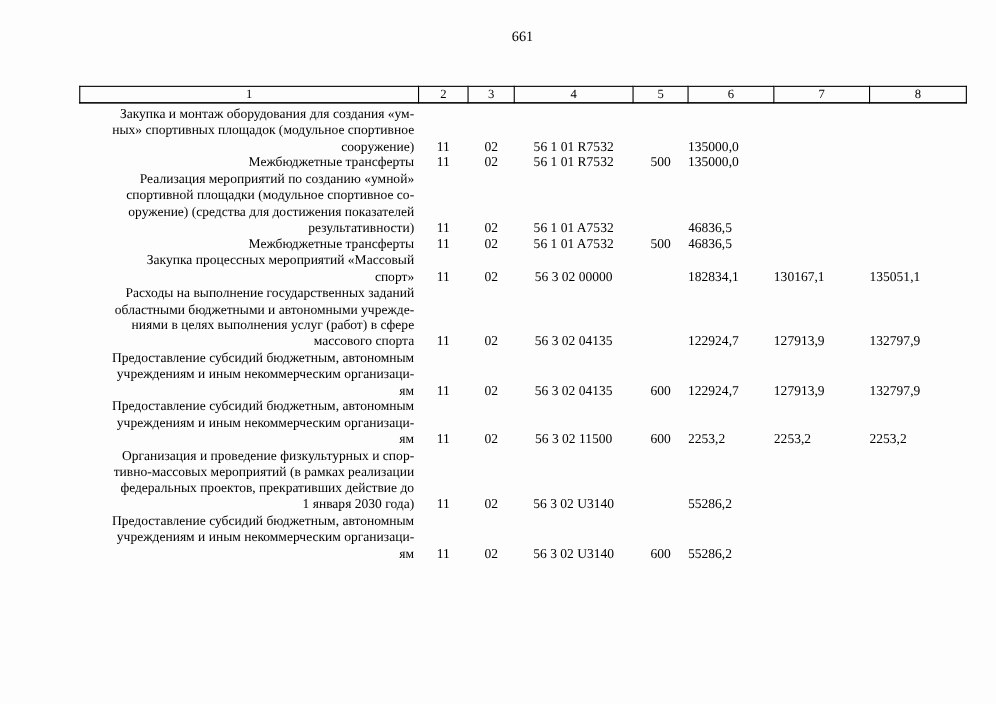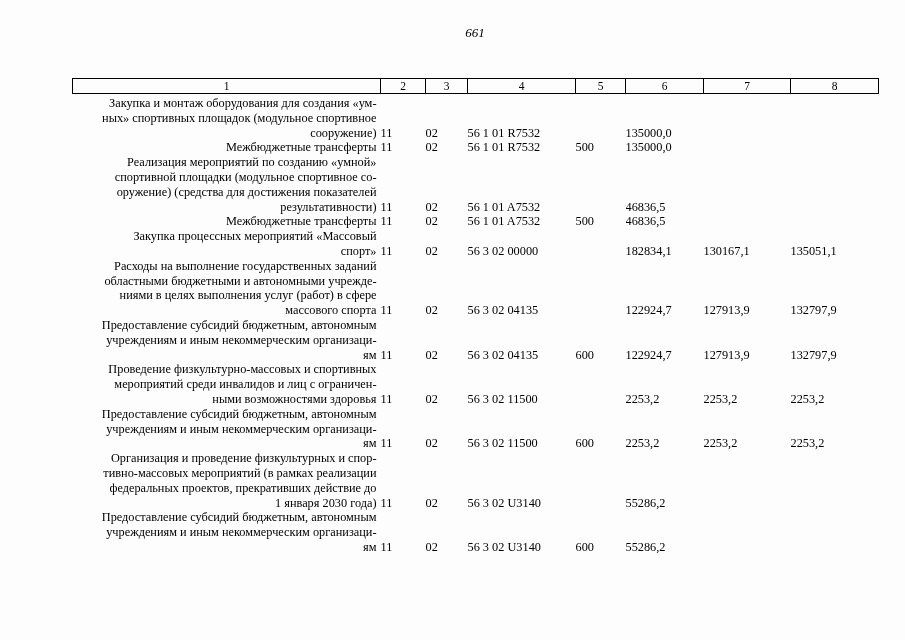--- a/index.html
+++ b/index.html
@@ -12,21 +12,20 @@
     color: #000;
     overflow: hidden;
   }
   .page-number {
     position: absolute;
     top: 25px;
     left: 72px;
     width: 806px;
     text-align: center;
     font-size: 13px;
-    font-style: italic;
   }
   table.budget {
     position: absolute;
     top: 78px;
     left: 72px;
     width: 806px;
     border-collapse: collapse;
     table-layout: fixed;
     font-size: 12.3px;
   }
@@ -45,21 +44,21 @@
     line-height: 14.8px;
     overflow: hidden;
   }
   table.budget tbody tr:first-child td { padding-top: 2px; }
   td.c1 {
     text-align: right;
     padding-left: 8px !important;
     padding-right: 4px !important;
     white-space: pre-line;
   }
-  td.c2, td.c3, td.c4, td.c5 { text-align: left; }
+  td.c2, td.c3, td.c4, td.c5 { text-align: center; }
   td.c6, td.c7, td.c8 { text-align: left; padding-right: 3px !important; }
 </style>
 </head>
 <body>
 
 <div class="page-number">661</div>
 
 <table class="budget">
   <colgroup>
     <col style="width:308px">
@@ -159,32 +158,20 @@
 ям</td>
       <td class="c2">11</td>
       <td class="c3">02</td>
       <td class="c4">56 3 02 04135</td>
       <td class="c5">600</td>
       <td class="c6">122924,7</td>
       <td class="c7">127913,9</td>
       <td class="c8">132797,9</td>
     </tr>
     <tr>
-      <td class="c1">Проведение физкультурно-массовых и спортивных
-мероприятий среди инвалидов и лиц с ограничен-
-ными возможностями здоровья</td>
-      <td class="c2">11</td>
-      <td class="c3">02</td>
-      <td class="c4">56 3 02 11500</td>
-      <td class="c5"></td>
-      <td class="c6">2253,2</td>
-      <td class="c7">2253,2</td>
-      <td class="c8">2253,2</td>
-    </tr>
-    <tr>
       <td class="c1">Предоставление субсидий бюджетным, автономным
 учреждениям и иным некоммерческим организаци-
 ям</td>
       <td class="c2">11</td>
       <td class="c3">02</td>
       <td class="c4">56 3 02 11500</td>
       <td class="c5">600</td>
       <td class="c6">2253,2</td>
       <td class="c7">2253,2</td>
       <td class="c8">2253,2</td>

